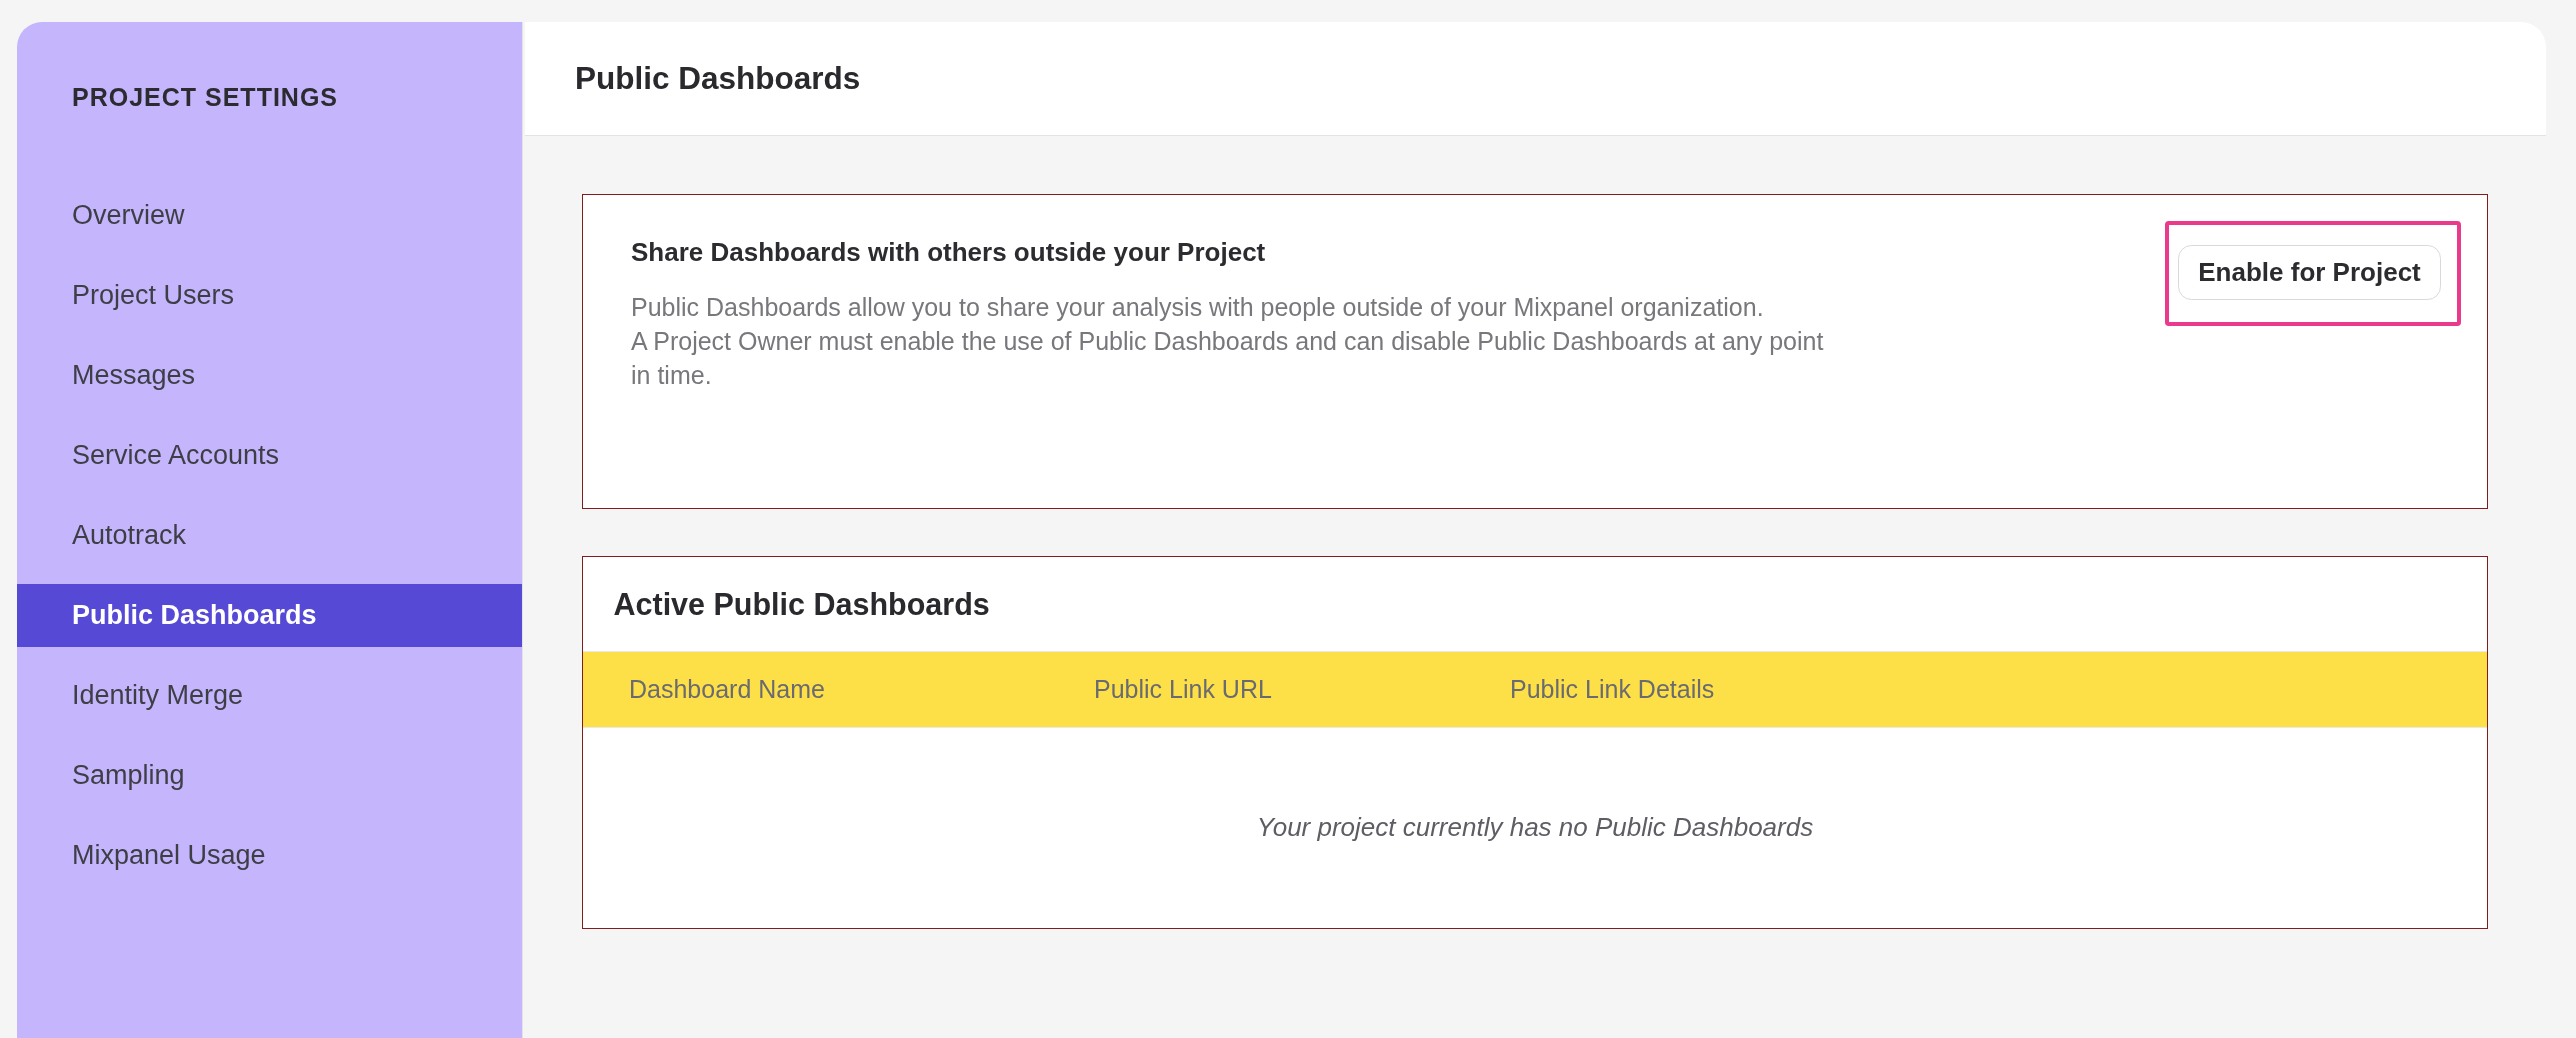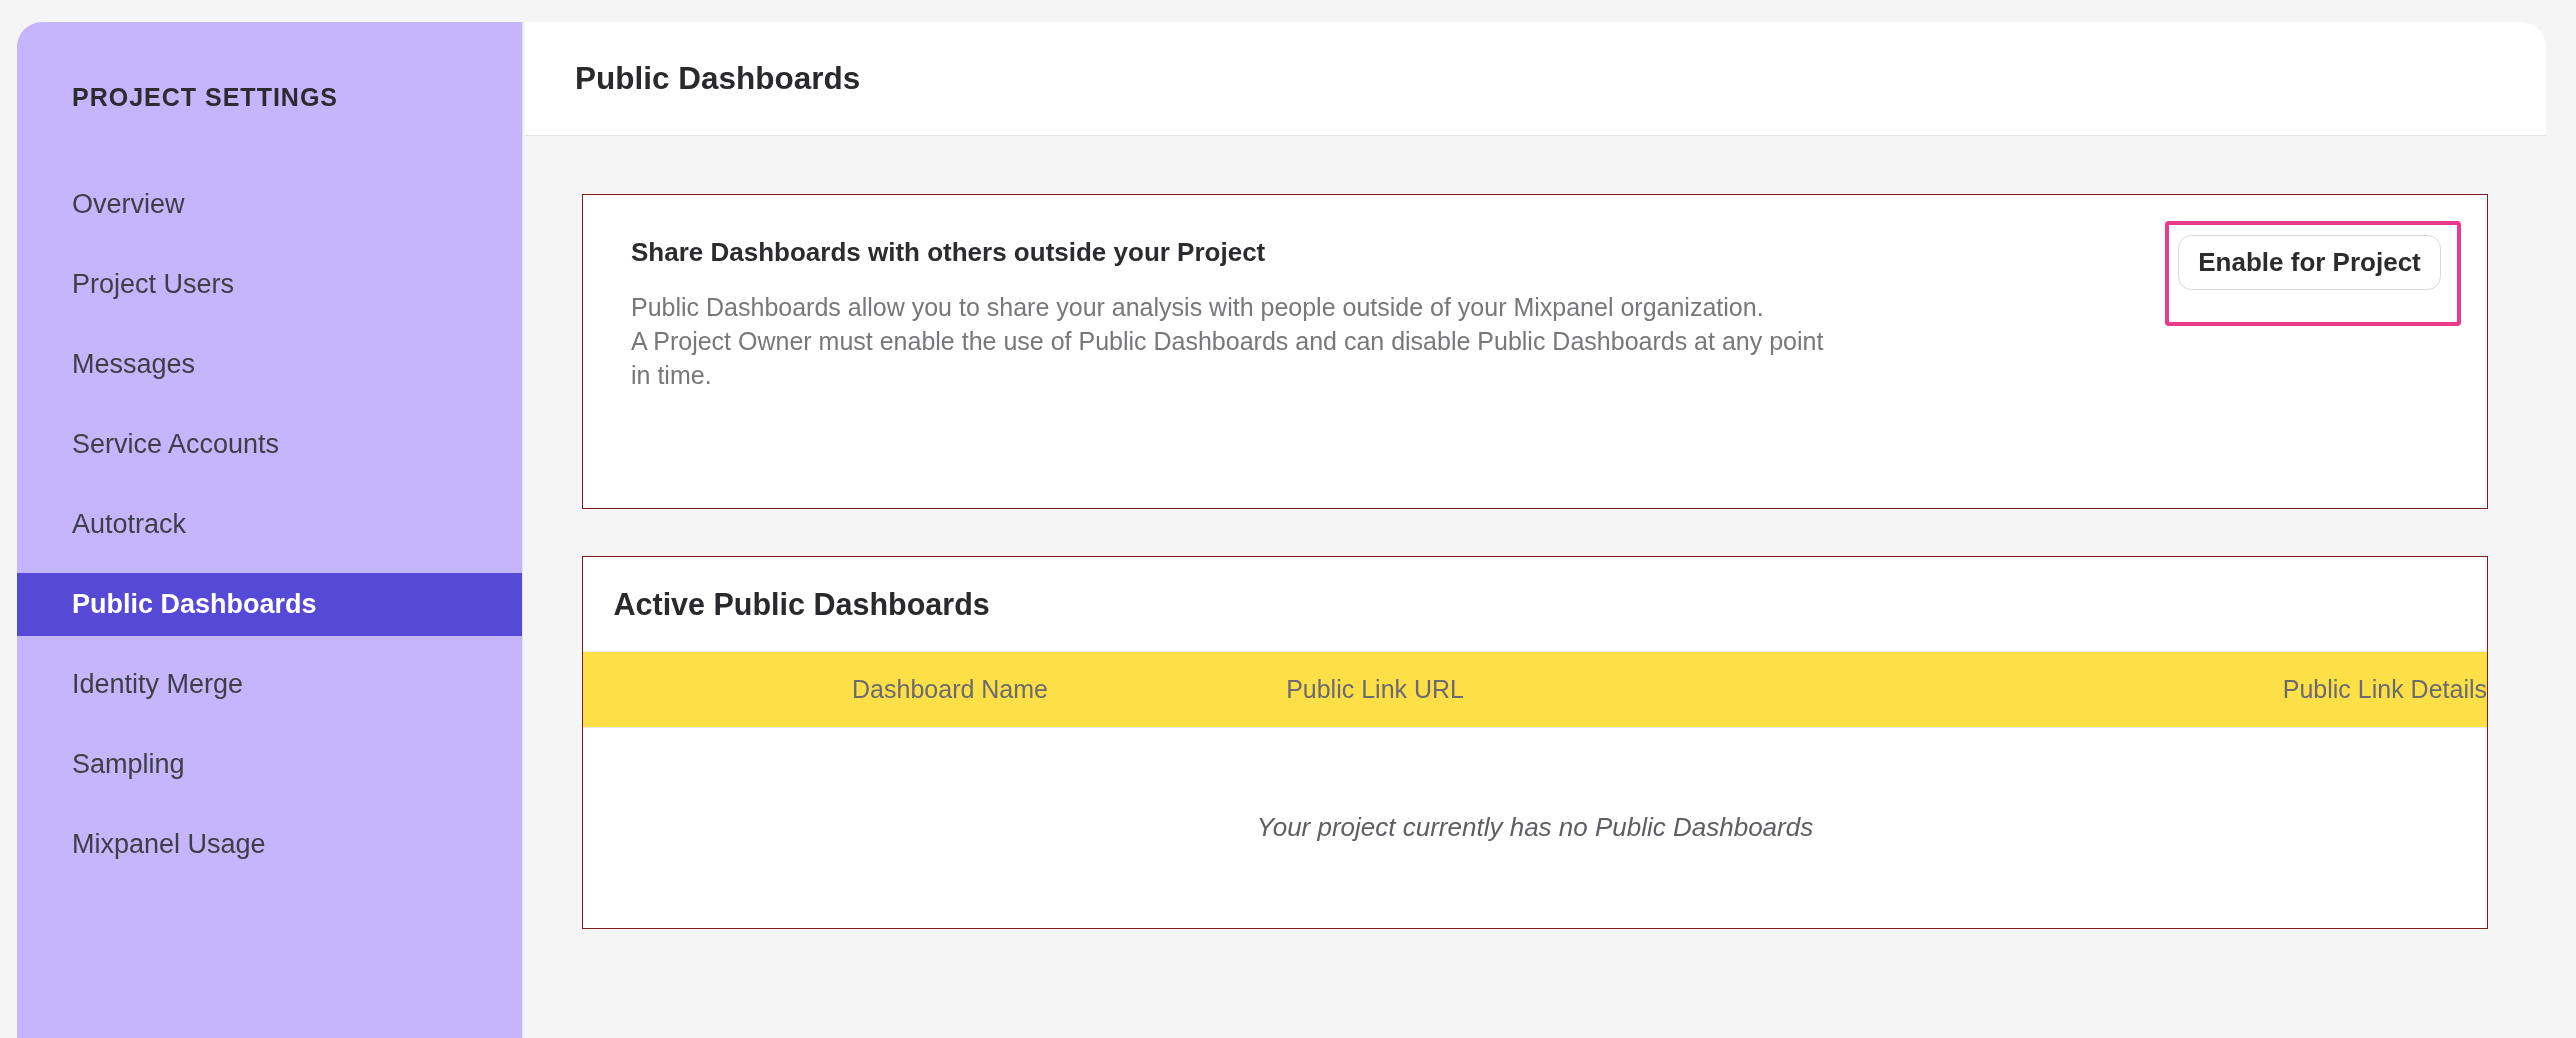--- a/index.html
+++ b/index.html
@@ -18,21 +18,21 @@
     width:506px; height:1016px;
     background:#c4b5fd;
     border-right:1.9px solid #e3e3e6;
     border-top-left-radius:25px;
   }
   .sidebar-title {
     position:absolute; left:55px; top:61px;
     font-size:25px; font-weight:700; letter-spacing:1px;
     color:#2c2c30;
   }
-  .nav { position:absolute; top:151px; left:0; right:0; }
+  .nav { position:absolute; top:162px; left:0; right:0; }
   .nav-item {
     height:63px; margin-bottom:17px;
     display:flex; align-items:center;
     padding-left:55px;
     font-size:27px; color:#3e3e45;
     cursor:pointer; user-select:none;
   }
   .nav-item.selected {
     background:var(--accent-purple);
     color:#ffffff; font-weight:700;
@@ -50,21 +50,21 @@
   }
   .page-title { font-size:31.5px; font-weight:700; color:#2a2a2e; }
 
   
   .card {
     position:absolute; left:582px; width:1906px;
     background:#ffffff;
     border:1px solid #7f1d1d;
   }
   .share-card { top:194px; height:315px; }
-  .active-card { top:556px; height:373px;text-align:right; }
+  .active-card { top:556px; height:373px; }
 
   
   .share-heading {
     position:absolute; left:48px; top:42px;
     font-size:26px; font-weight:700; color:#2b2b30;
   }
   .share-body {
     position:absolute; left:48px; top:95px;
     font-size:25px; line-height:34px;
     color:#77777c; white-space:pre-line;
@@ -86,21 +86,21 @@
   }
 
   .pink-box {
     position:absolute; left:1582px; top:26px;
     width:296px; height:105px;
     border:4.8px solid var(--accent-pink);
     border-radius:3.8px;
     pointer-events:none;
   }
   .enable-btn {
-    position:absolute; left:1595px; top:40px;
+    position:absolute; left:1595px; top:50px;
     width:263px; height:55px;
     background:#ffffff;
     border:1.9px solid #d9d9dc;
     border-radius:13.4px;
     display:flex; align-items:center; justify-content:center;
     font-size:26px; font-weight:600; color:#2b2b30;
     font-family:"Liberation Sans", sans-serif;
     cursor:pointer;
   }
 

